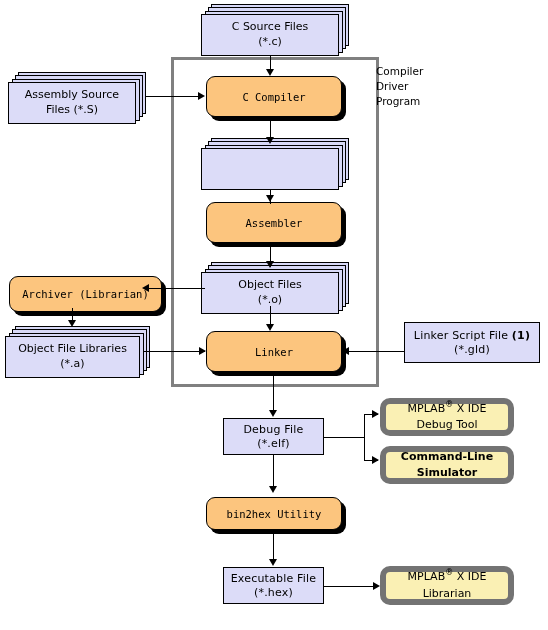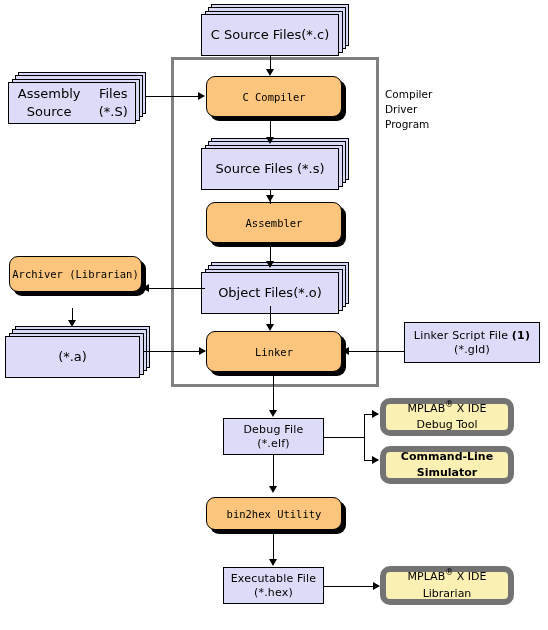--- a/index.html
+++ b/index.html
@@ -46,25 +46,25 @@
     z-index:4;
   }
   .stack .s1{left:10px; top:0px;  z-index:1;}
   .stack .s2{left:7px;  top:3.3px;z-index:2;}
   .stack .s3{left:3.5px;top:6.6px;z-index:3;}
   .stack .label{
     position:absolute;
     left:0; top:10px;
     z-index:5;
     display:flex;
-    flex-direction:row;
+    flex-direction:column;
     align-items:center;
     justify-content:center;
     text-align:center;
-    font-size:13px;
+    font-size:11px;
     line-height:1.35;
     color:#000;
   }
 
   
   .rect-file{
     background:#dcdcf8;
     border:1px solid #000000;
   }
 
@@ -141,21 +141,21 @@
 
   sup{font-size:8px;vertical-align:super;line-height:0;}
   b{font-weight:bold;}
 </style>
 </head>
 <body>
 
 <div id="canvas">
 
   <div id="driver-box" style="left:171px; top:57px; width:208px; height:330px;"></div>
-  <div id="driver-label" style="left:385px; top:64px; width:90px;margin-top:23px;">Compiler
+  <div id="driver-label" style="left:376px; top:64px; width:90px;">Compiler
 Driver
 Program</div>
 
   <div class="stack" style="left:201px; top:4px; width:148px; height:52px;">
     <div class="sheet s1" style="width:138px;height:42px;"></div>
     <div class="sheet s2" style="width:138px;height:42px;"></div>
     <div class="sheet s3" style="width:138px;height:42px;"></div>
     <div class="sheet face" style="width:138px;height:42px;"></div>
     <div class="label" style="width:138px;height:42px;">
       <span>C Source Files</span>
@@ -179,56 +179,54 @@
     <div class="proc">
       <span>C Compiler</span>
     </div>
   </div>
 
   <div class="stack" style="left:201px; top:138px; width:148px; height:52px;">
     <div class="sheet s1" style="width:138px;height:42px;"></div>
     <div class="sheet s2" style="width:138px;height:42px;"></div>
     <div class="sheet s3" style="width:138px;height:42px;"></div>
     <div class="sheet face" style="width:138px;height:42px;"></div>
-    <div class="label" style="width:138px;height:42px;">
-      <span>Source Files (*.s)</span>
-    </div>
   </div>
 
   <div class="proc-wrap" style="left:206px; top:202px; width:136px; height:41px;">
     <div class="proc-shadow"></div>
     <div class="proc">
       <span>Assembler</span>
     </div>
   </div>
 
   <div class="stack" style="left:201px; top:262px; width:148px; height:52px;">
     <div class="sheet s1" style="width:138px;height:42px;"></div>
     <div class="sheet s2" style="width:138px;height:42px;"></div>
     <div class="sheet s3" style="width:138px;height:42px;"></div>
     <div class="sheet face" style="width:138px;height:42px;"></div>
     <div class="label" style="width:138px;height:42px;">
       <span>Object Files</span>
       <span class="l2">(*.o)</span>
     </div>
   </div>
 
-  <div class="proc-wrap" style="left:9px; top:256px; width:133px; height:36px;">
+  <div class="proc-wrap" style="left:9px; top:276px; width:133px; height:36px;padding-left:20px;">
     <div class="proc-shadow"></div>
     <div class="proc">
       <span>Archiver (Librarian)</span>
     </div>
   </div>
 
   <div class="stack" style="left:5px; top:326px; width:145px; height:52px;">
     <div class="sheet s1" style="width:135px;height:42px;"></div>
     <div class="sheet s2" style="width:135px;height:42px;"></div>
     <div class="sheet s3" style="width:135px;height:42px;"></div>
     <div class="sheet face" style="width:135px;height:42px;"></div>
     <div class="label" style="width:135px;height:42px;">
+      <span>Object File Libraries</span>
       <span class="l2">(*.a)</span>
     </div>
   </div>
 
   <div class="proc-wrap" style="left:206px; top:331px; width:136px; height:41px;">
     <div class="proc-shadow"></div>
     <div class="proc">
       <span>Linker</span>
     </div>
   </div>

